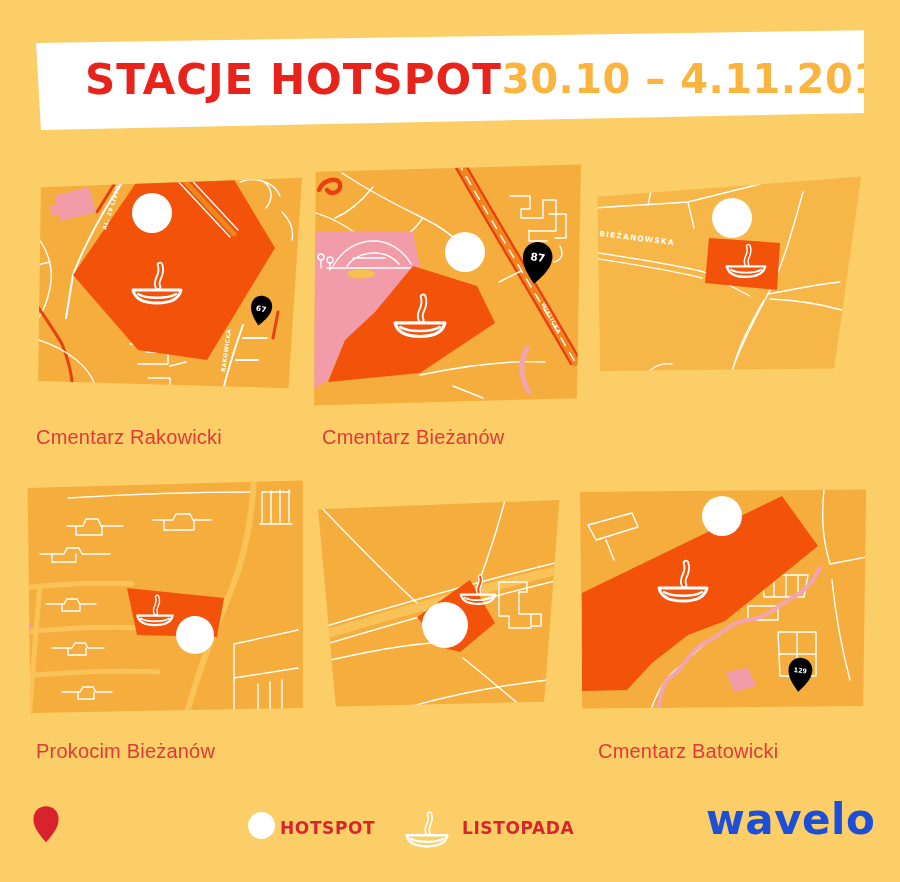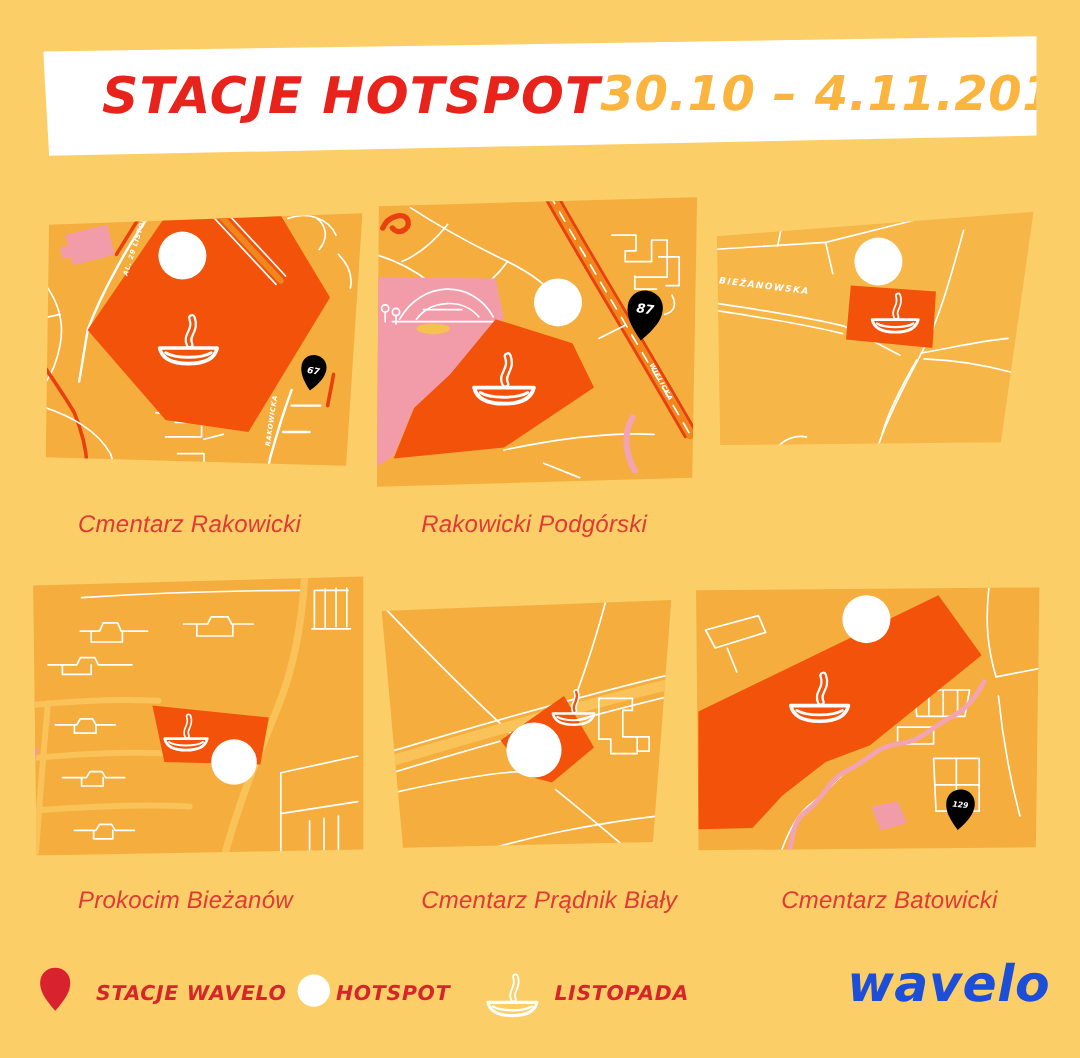--- a/index.html
+++ b/index.html
@@ -1,20 +1,19 @@
 <!DOCTYPE html>
 <html><head>
 <meta charset="utf-8">
 <style>
   html,body{margin:0;padding:0;background:#FCCE68;}
   .page{
     position:relative;width:900px;height:882px;overflow:hidden;
     background:#FCCE68;
     font-family:"DejaVu Sans","Liberation Sans",sans-serif;
-    font-style:italic;
   }
   
   .banner{
     position:absolute;left:36px;top:26px;width:828px;height:106px;
     background:#FFFFFF;
     clip-path:polygon(0% 16%,100% 4%,100% 82%,0.6% 98%);
     display:flex;align-items:center;justify-content:space-between;
     padding:0 52px 0 49px;box-sizing:border-box;
   }
   .banner .title{
@@ -51,21 +50,21 @@
   .wispO{fill:none;stroke:#FFFFFF;stroke-width:6.5;stroke-linecap:round;}
   .wispI{fill:none;stroke:currentColor;stroke-width:2.8;stroke-linecap:round;}
   .bowl{fill:none;stroke:#FFFFFF;stroke-width:3;stroke-linejoin:round;}
   .bowlline{fill:none;stroke:#FFFFFF;stroke-width:2.4;stroke-linecap:round;}
   .candle-use{color:#F2520A;}
   .candle-legend{color:#FCCE68;}
 
   
   .lbl{
     position:absolute;color:#E03A36;font-size:20px;font-weight:500;
-    letter-spacing:0.2px;font-family:"Liberation Sans",sans-serif;white-space:nowrap;margin-left:29px;
+    letter-spacing:0.2px;font-family:"Liberation Sans",sans-serif;white-space:nowrap;
   }
   
   .legend-item-label{
     position:absolute;color:#D7262B;font-size:17px;font-weight:bold;
     letter-spacing:0.6px;white-space:nowrap;
   }
   .legend-pin{position:absolute;left:33px;top:804px;width:26px;height:42px;}
   .legend-circle{position:absolute;left:248px;top:812px;width:27px;height:27px;border-radius:50%;background:#FFFFFF;}
   .legend-candle{position:absolute;left:399px;top:806px;width:56px;height:44px;}
   .logo{
@@ -247,29 +246,27 @@
       <circle class="hot" cx="144" cy="36" r="20"></circle>
       <use href="#candle" class="candle-use" transform="translate(105,110)"></use>
       <g class="pin small" transform="translate(222,194) rotate(6) scale(0.85)">
         <use href="#pinshape"></use>
         <text y="-1.5">129</text>
       </g>
     </svg>
   </div>
 
   <div class="lbl" style="left:36px;top:426px">Cmentarz Rakowicki</div>
-  <div class="lbl" style="left:322px;top:426px">Rakowicki Podgórski</div>
+  <div class="lbl" style="left:322px;top:426px">Cmentarz Bieżanów</div>
   <div class="lbl" style="left:36px;top:740px">Prokocim Bieżanów</div>
-  <div class="lbl" style="left:322px;top:740px">Cmentarz Prądnik Biały</div>
-  <div class="lbl" style="left:622px;top:740px">Cmentarz Batowicki</div>
+  <div class="lbl" style="left:598px;top:740px">Cmentarz Batowicki</div>
 
   <svg class="legend-pin" viewBox="-15 -20 30 44">
     <path d="M0,22 C-10.5,10 -14.5,3 -14.5,-5 C-14.5,-13.5 -8,-19.5 0,-19.5 C8,-19.5 14.5,-13.5 14.5,-5 C14.5,3 10.5,10 0,22 Z" fill="#D8232F"></path>
   </svg>
-  <span class="legend-item-label" style="left:80px;top:818px">STACJE WAVELO</span>
 
   <div class="legend-circle"></div>
   <span class="legend-item-label" style="left:280px;top:818px">HOTSPOT</span>
 
   <svg class="legend-candle" viewBox="-28 -34 56 44">
     <g class="candle-legend">
         <use href="#candle" transform="translate(0,-3) scale(0.85)"></use>
       </g>
   </svg>
   <span class="legend-item-label" style="left:462px;top:818px">LISTOPADA</span>

